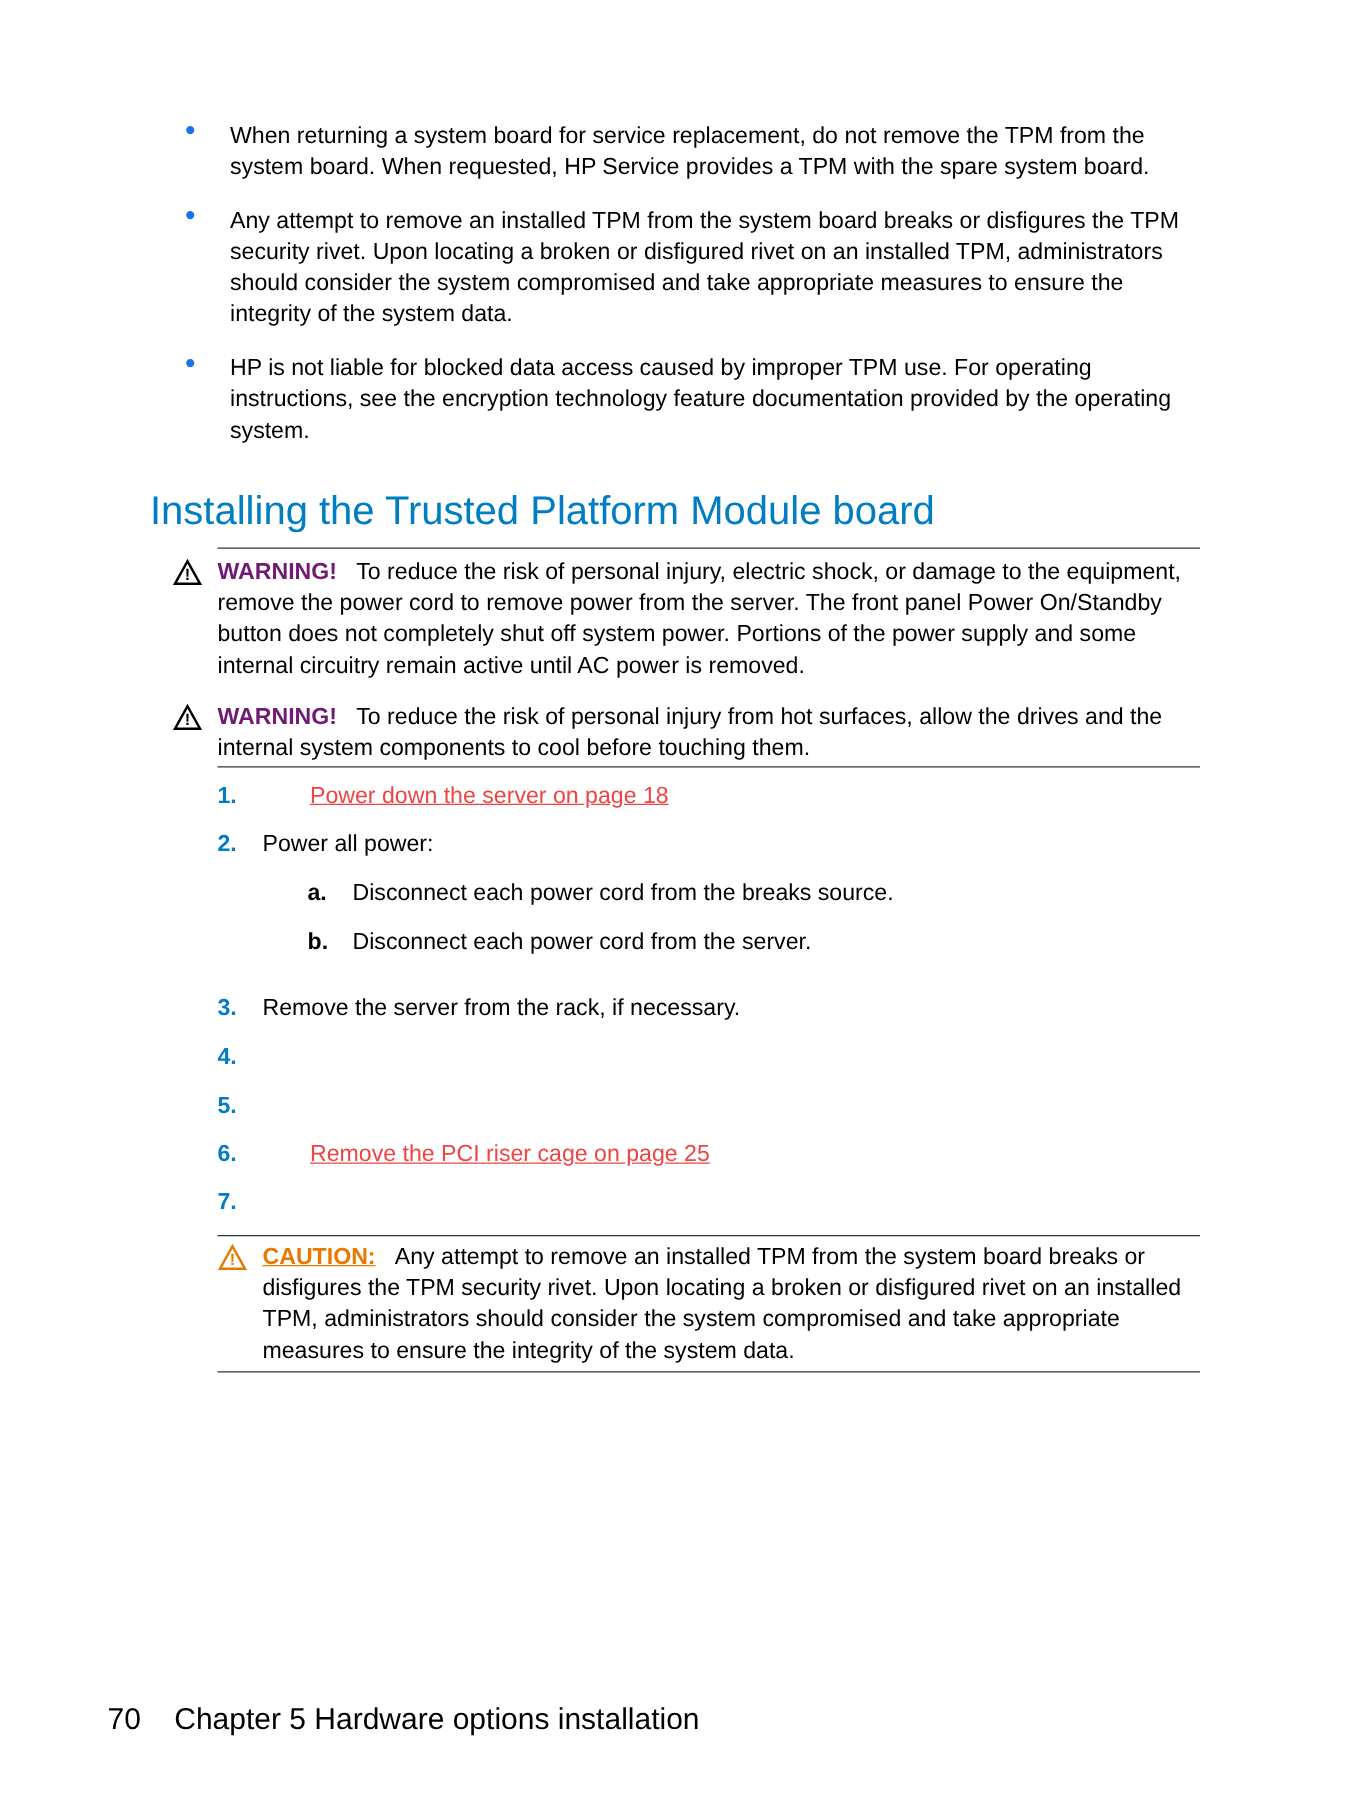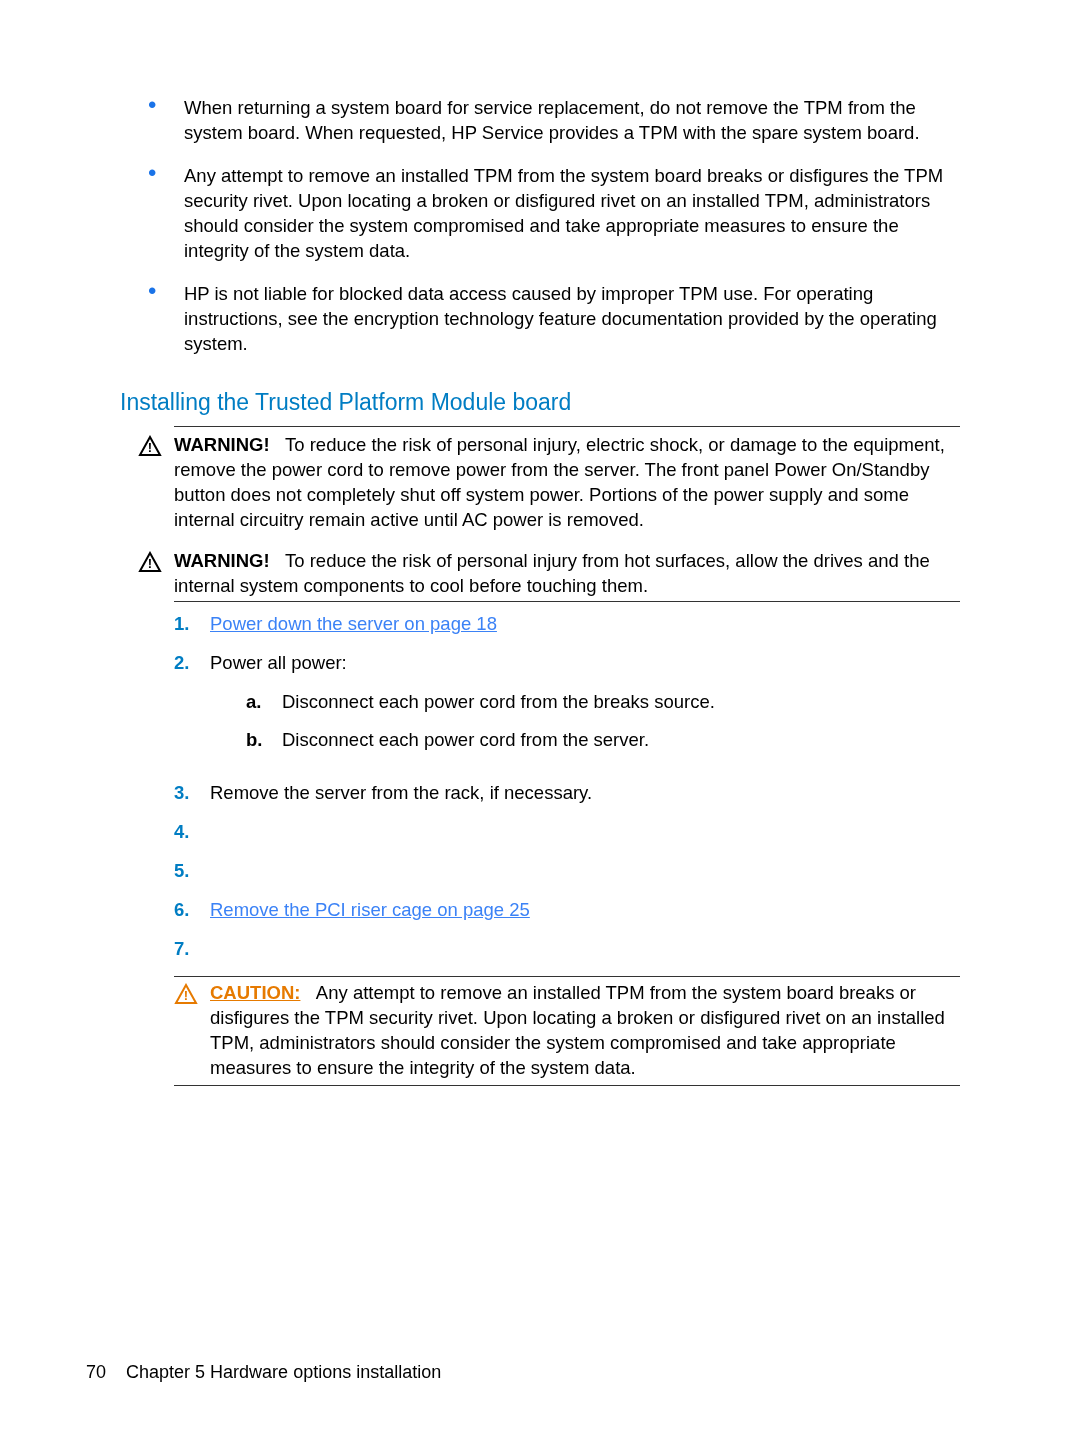--- a/index.html
+++ b/index.html
@@ -31,21 +31,21 @@
     line-height: 18px;
     width: 36px;
     flex-shrink: 0;
   }
   ul.dot-list > li .text {
     flex: 1;
   }
   h2.section-head {
     color: #007dc3;
     font-weight: normal;
-    font-size: 23px;
+    font-size: 32px;
     margin: 30px 0 8px 0;
   }
   .rule-top {
     border-top: 1px solid #333;
     margin-left: 54px;
     margin-top: 8px;
   }
   .rule-bottom {
     border-bottom: 1px solid #333;
     margin-left: 54px;
@@ -59,21 +59,21 @@
     width: 36px;
     flex-shrink: 0;
     padding-top: 2px;
   }
   .alert-body {
     flex: 1;
   }
   .alert-label {
     font-weight: bold;
   }
-  .alert-warning .alert-label { color: #000000; }
+  .alert-warning .alert-label { color: #701a75; }
   .alert-caution .alert-label { color: #e67a00; text-decoration: underline; }
   .tri-outer {
     stroke-width: 2;
     fill: none;
   }
   ol.numlist {
     list-style: none;
     padding: 0;
     margin: 10px 0 0 54px;
   }
@@ -95,42 +95,43 @@
   ol.sublist > li {
     display: flex;
     margin-bottom: 14px;
   }
   ol.sublist > li .alpha {
     font-weight: bold;
     width: 36px;
     flex-shrink: 0;
   }
   a.link, .link {
-    color: #3b82f6;
+    color: #ef4444;
     text-decoration: underline;
+    margin-left: 38px;
   }
   .caution-block {
     margin-left: 54px;
     border-top: 1px solid #333;
     border-bottom: 1px solid #333;
     padding: 4px 0 4px 0;
   }
   .caution-flex {
     display: flex;
   }
   .caution-icon {
     width: 36px;
     flex-shrink: 0;
     padding-top: 2px;
   }
   .footer {
     position: absolute;
     top: 1360px;
     left: 86px;
-    font-size: 18px;
+    font-size: 24px;
   }
 </style>
 </head>
 <body>
 
 <div class="page">
 
   <ul class="dot-list">
     <li>
       <span class="bullet">•</span>

